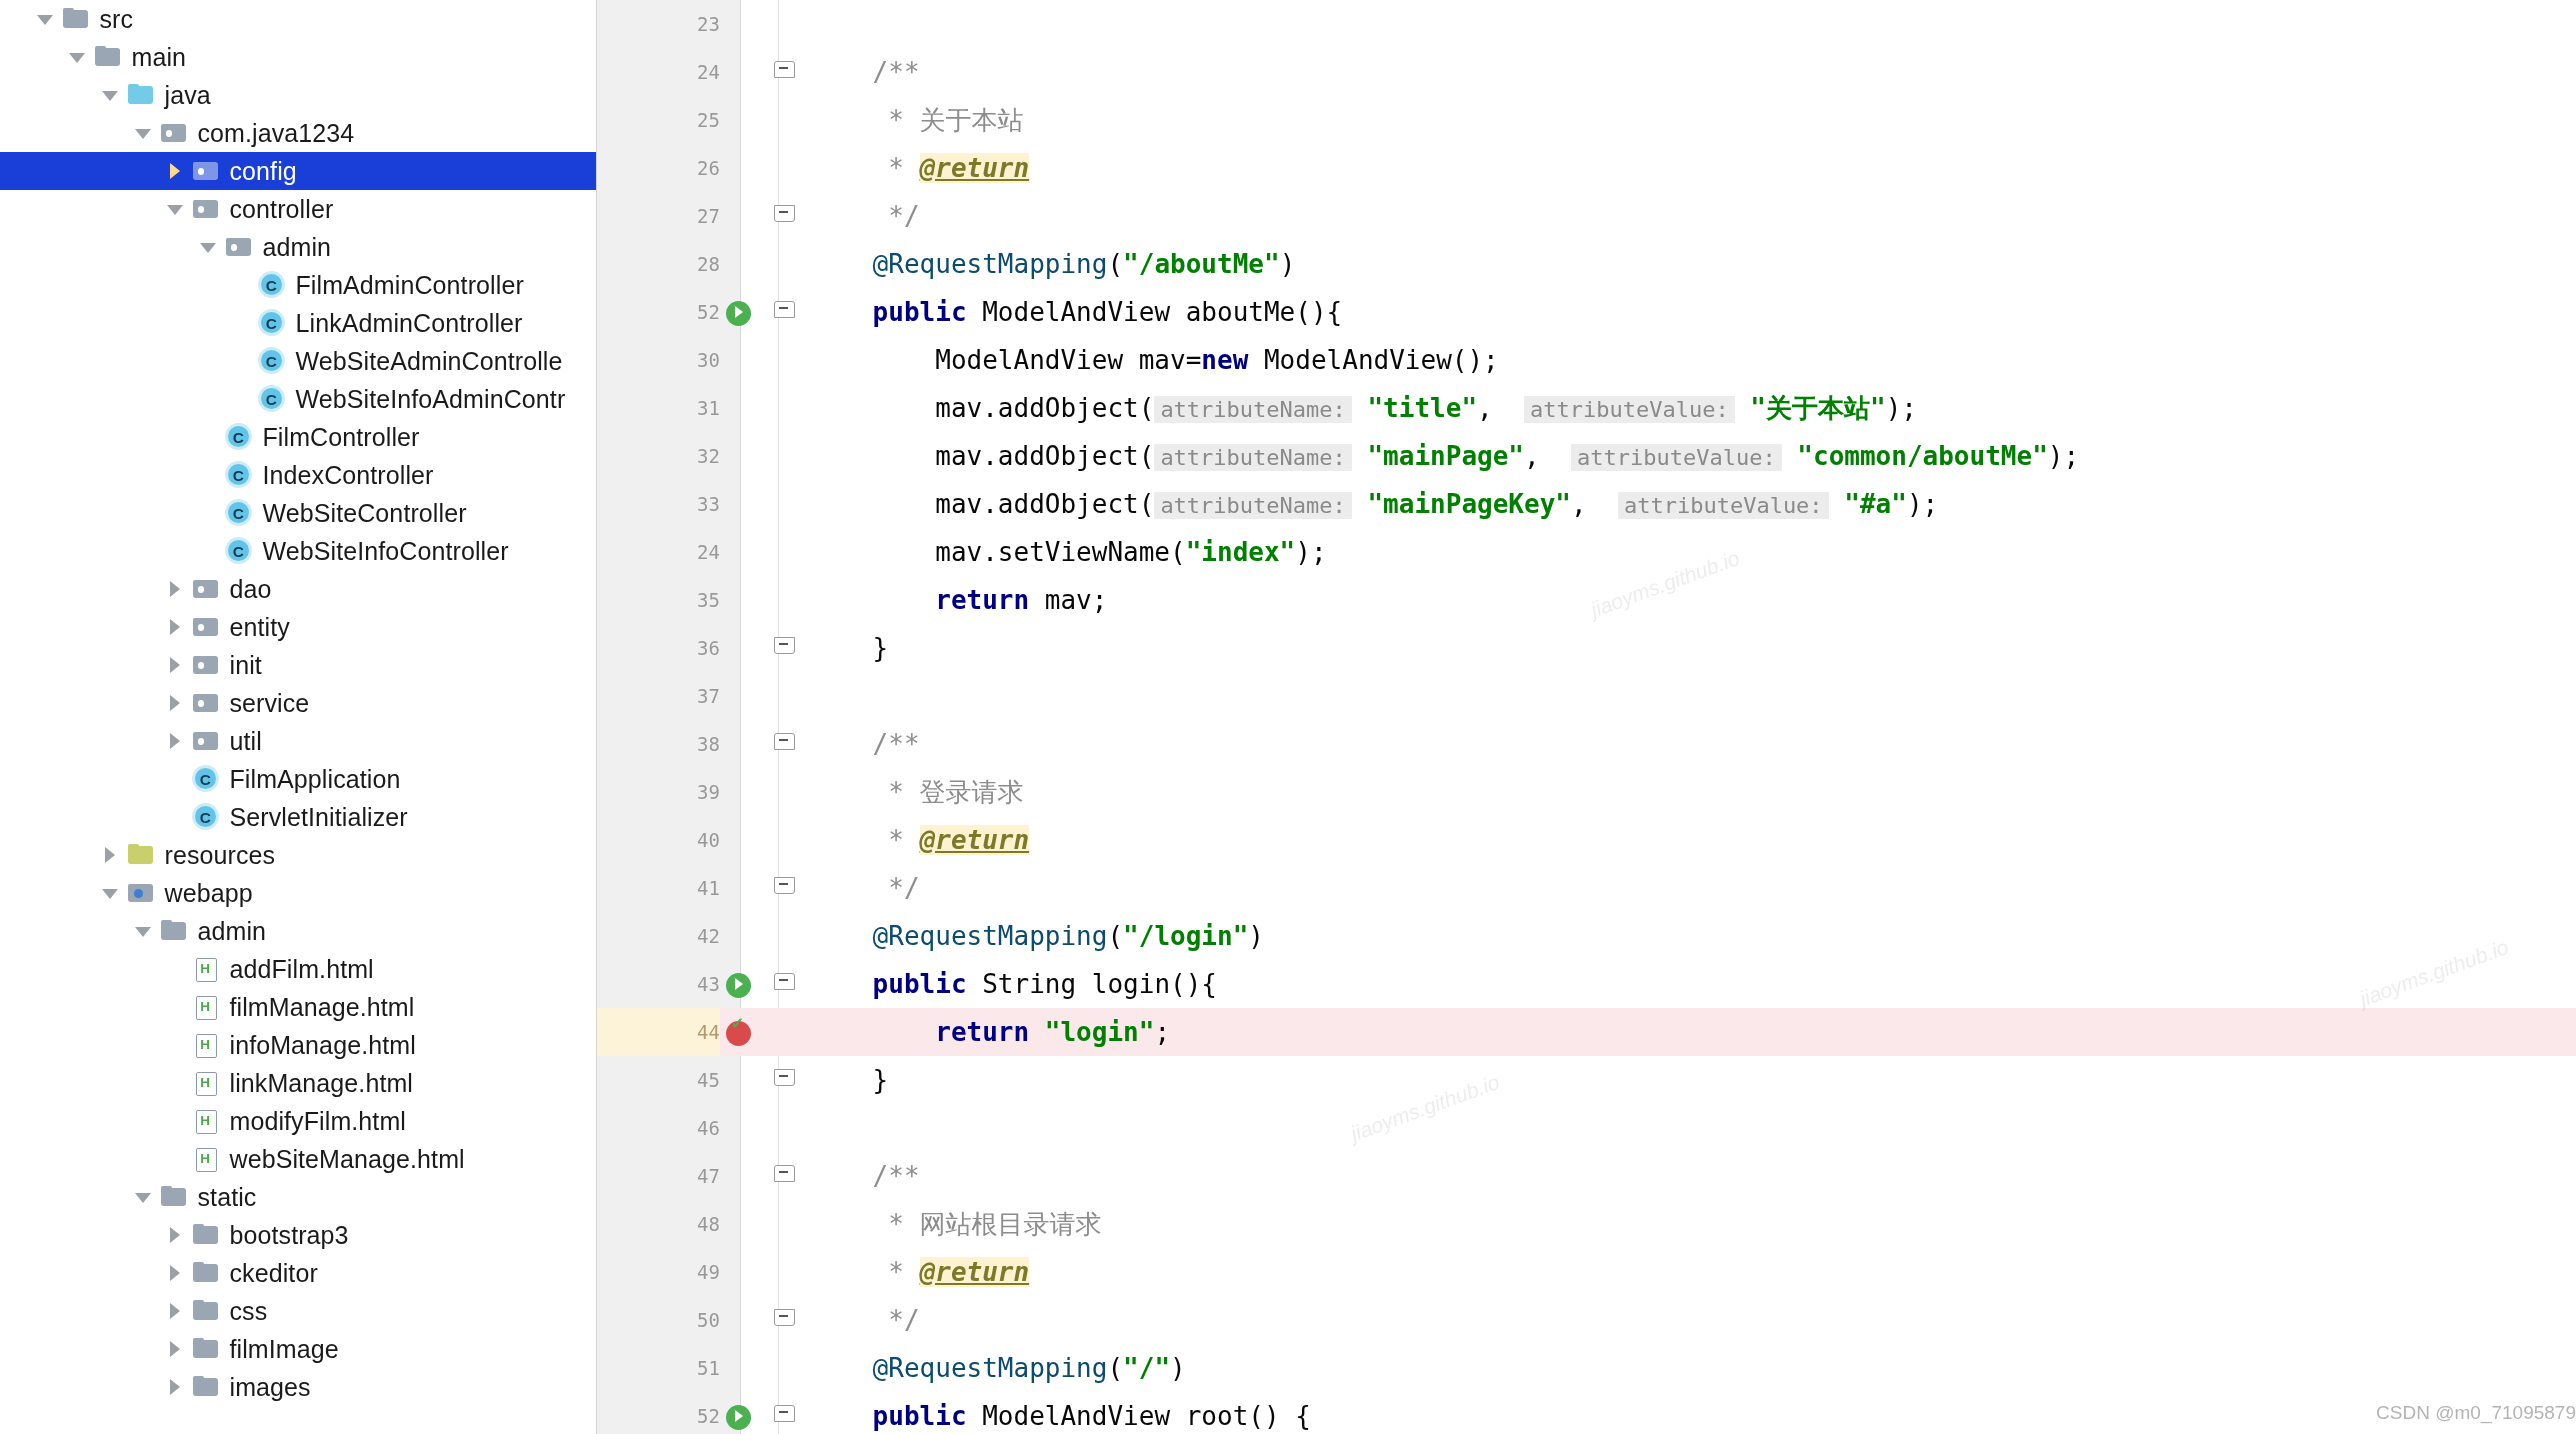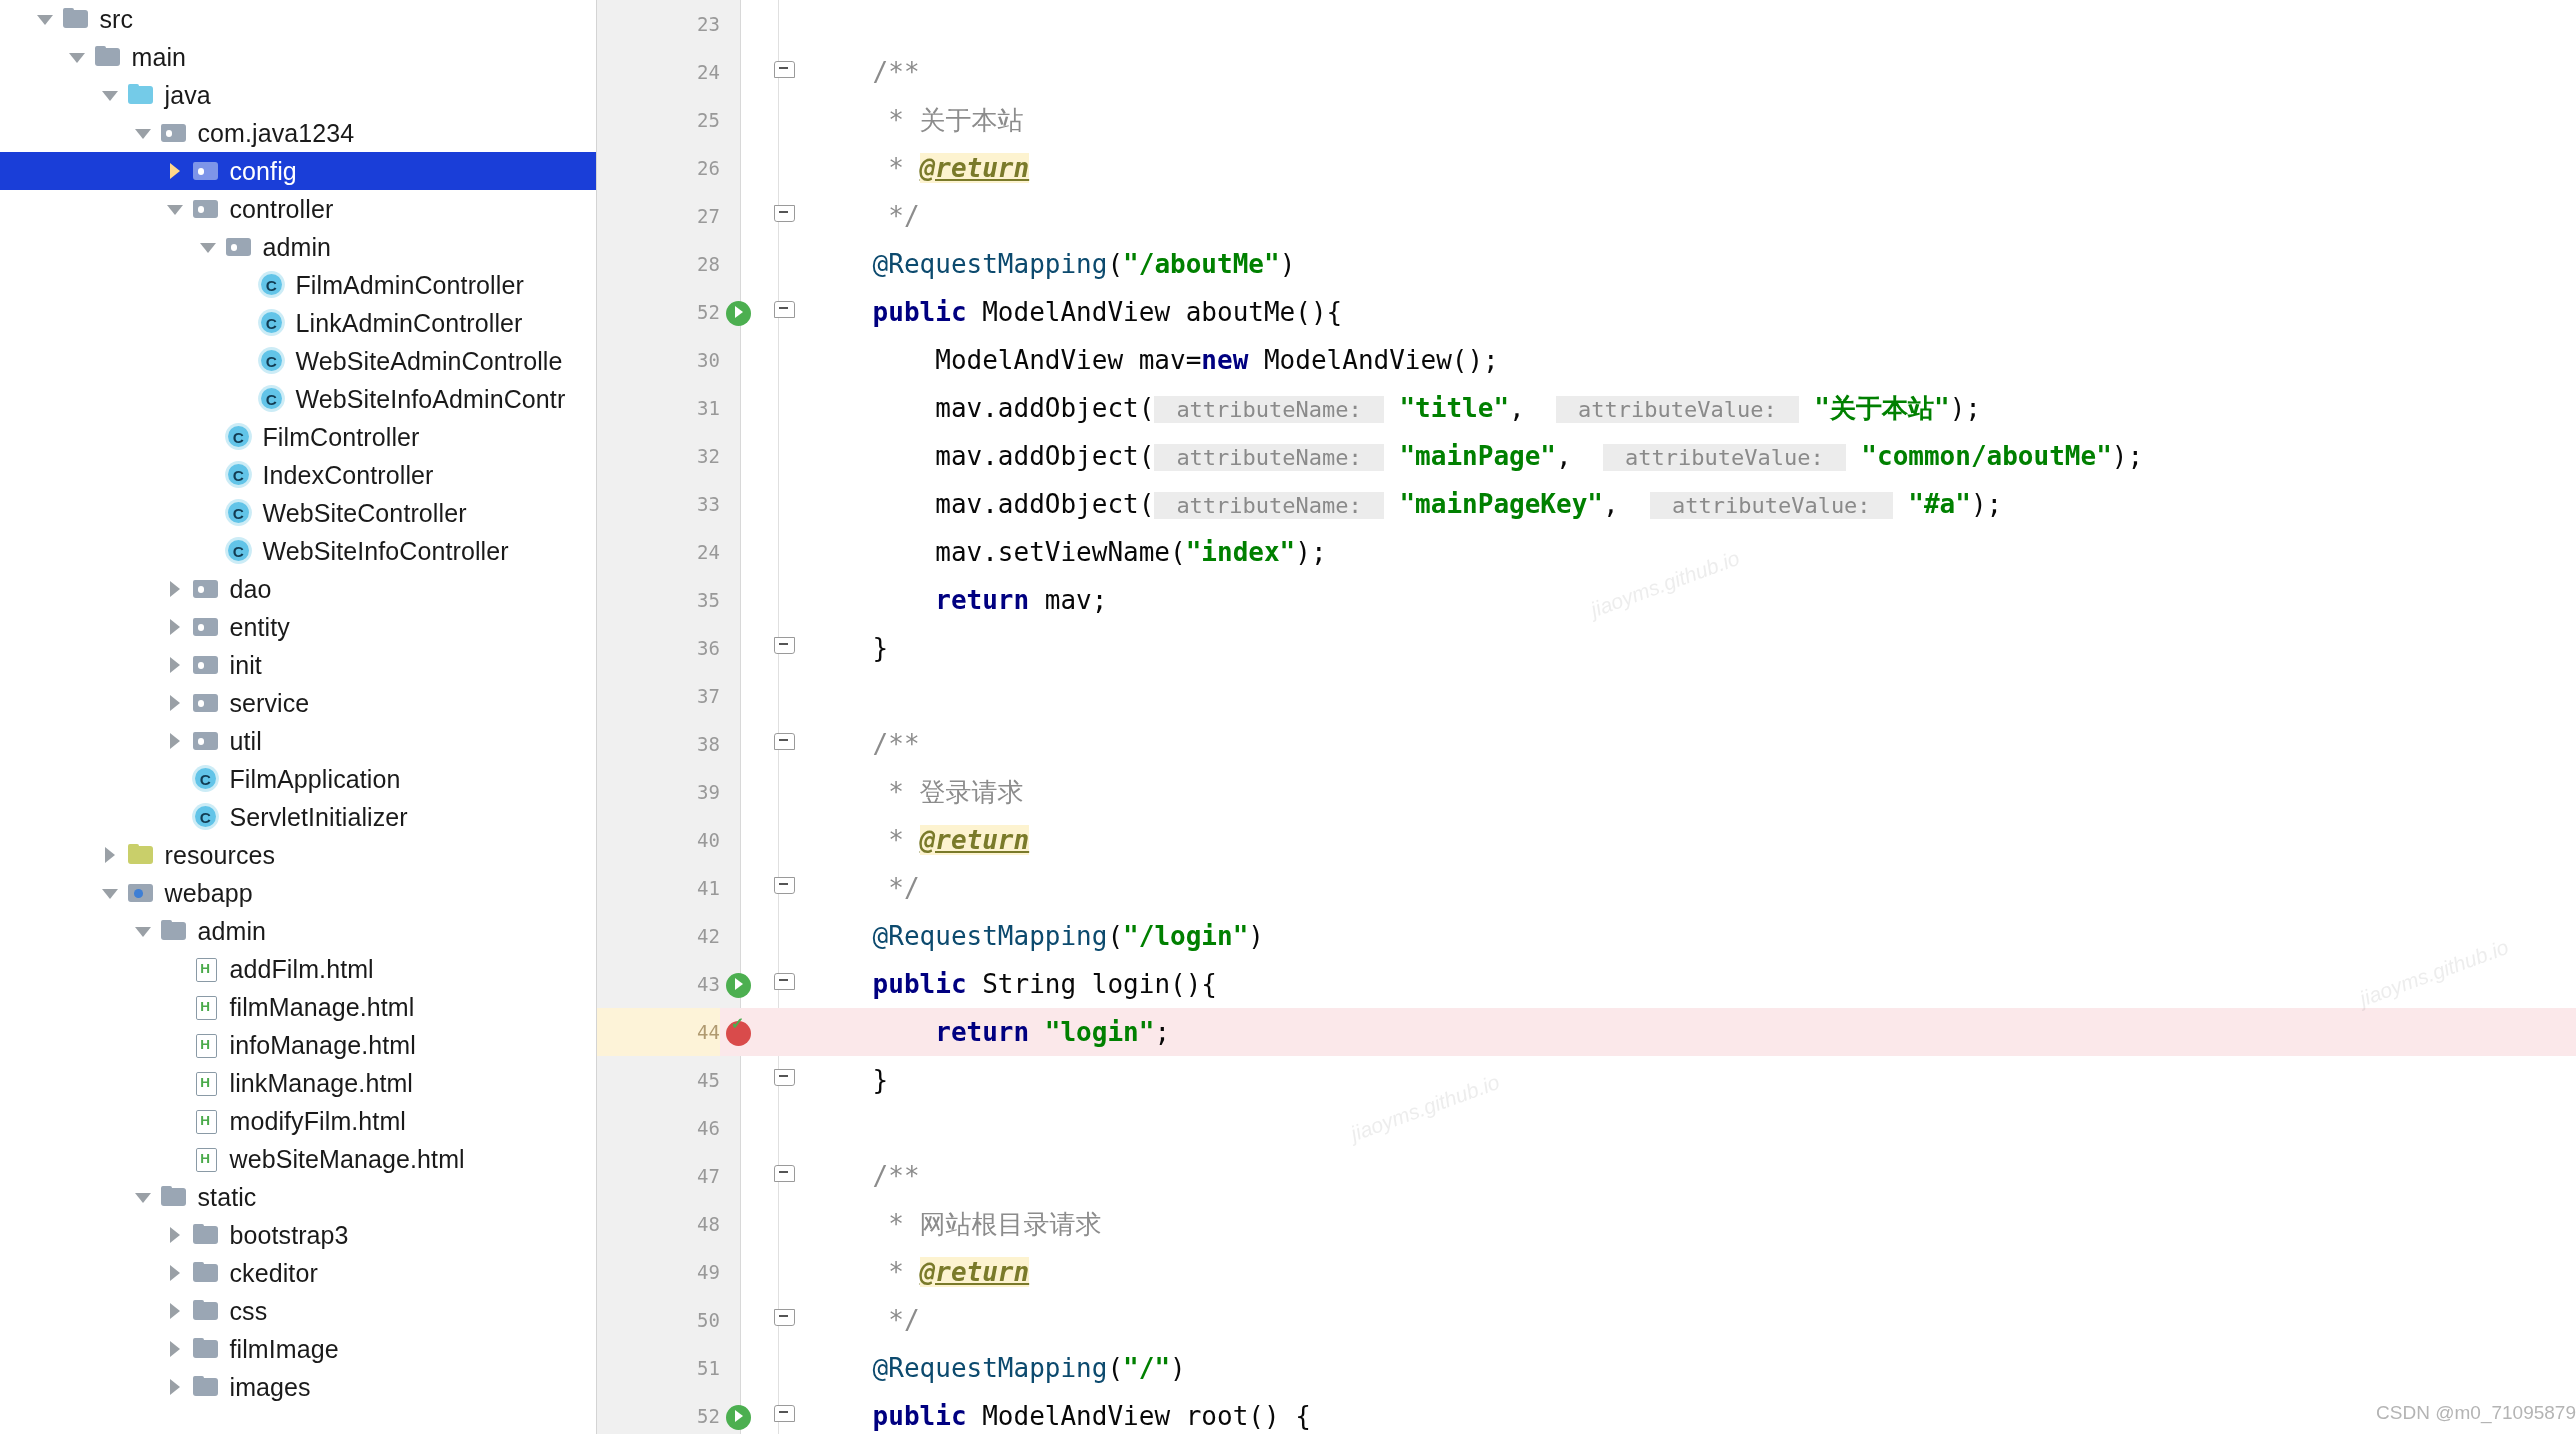--- a/index.html
+++ b/index.html
@@ -221,21 +221,21 @@
   .cmt { color: #8c8c8c; }
   .kw  { color: #000080; font-weight: 700; }
   .str { color: #008000; font-weight: 700; }
   .ann { color: #0c4a6e; }
   .tag { color: #7a7a2a; font-style: italic; font-weight: 700;
          background:#fdf3d0; text-decoration: underline; }
   .hint {
     color: #8a8a8a;
     background: #ececec;
     border-radius: 0;
-    padding: 1px 22px;
+    padding: 1px 6px;
     font-size: 22px;
   }
   .plain { color: #080808; }
   #fold-line {
     position: absolute; left: 181px; top: 0;
     width: 1px; height: 1434px; background: #e0e0e0;
   }
   
   #watermark {
     position: absolute;

